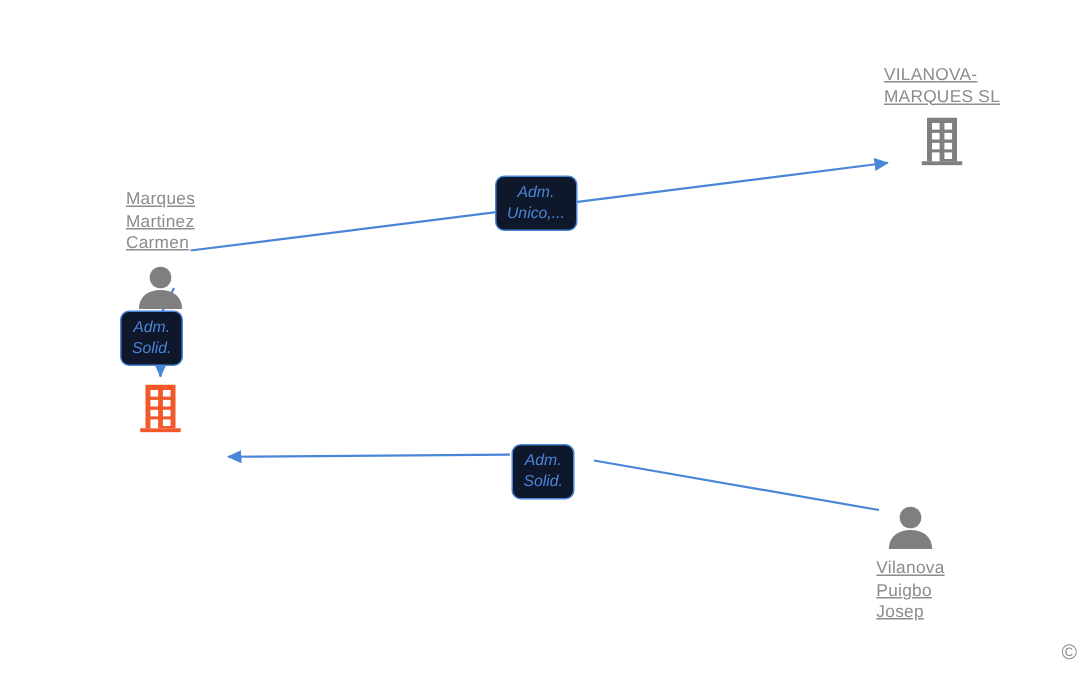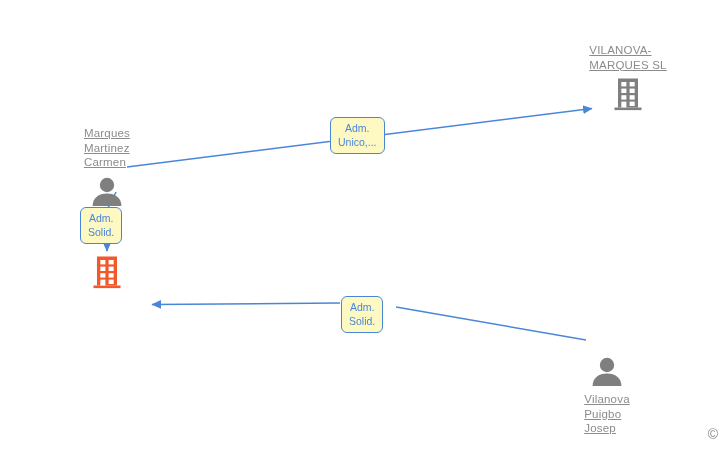--- a/index.html
+++ b/index.html
@@ -44,28 +44,29 @@
     height: 36px;
   }
   .label-below .node-label { margin-top: 2px; }
   .label-above .node-label { margin-bottom: 4px; }
 
   
   .edge-chip {
     position: absolute;
     border: 1.3px solid #4a86d8;
     border-radius: 6px;
-    background: #fef9c3;
+    background: #0f172a;
     color: #4a86d8;
     font-size: 10.5px;
     line-height: 14px;
     text-align: center;
     padding: 3px 7px 4px 7px;
     white-space: pre-line;
     box-sizing: border-box;
+    font-style: italic;
   }
 
   
   #watermark {
     position: absolute;
     right: 10px;
     bottom: 8px;
     display: flex;
     align-items: center;
     gap: 4px;
@@ -158,21 +159,21 @@
         <rect x="11.3" y="12.6" width="5.1" height="4.4" fill="#ffffff"></rect>
         <rect x="19.6" y="12.6" width="5.1" height="4.4" fill="#ffffff"></rect>
         <rect x="11.3" y="19.2" width="5.1" height="4.4" fill="#ffffff"></rect>
         <rect x="19.6" y="19.2" width="5.1" height="4.4" fill="#ffffff"></rect>
         <rect x="11.3" y="25.6" width="5.1" height="5.9" fill="#ffffff"></rect>
         <rect x="19.6" y="25.6" width="5.1" height="4.4" fill="#ffffff"></rect>
       </svg>
     </div>
   </div>
 
-  <div class="node label-below" style="left:537px; top:354px;">
+  <div class="node label-below" style="left:537px; top:334px;">
     <div class="node-icon">
       <svg viewBox="0 0 36 36" width="36" height="36" xmlns="http://www.w3.org/2000/svg">
         <circle cx="18" cy="11" r="7.2" fill="#7f7f7f"></circle>
         <path d="M3.6 32 C3.6 23.6 9.8 19.4 18 19.4 C26.2 19.4 32.4 23.6 32.4 32 Z" fill="#7f7f7f"></path>
       </svg>
     </div>
     <div class="node-label">Vilanova
 Puigbo
 Josep</div>
   </div>

